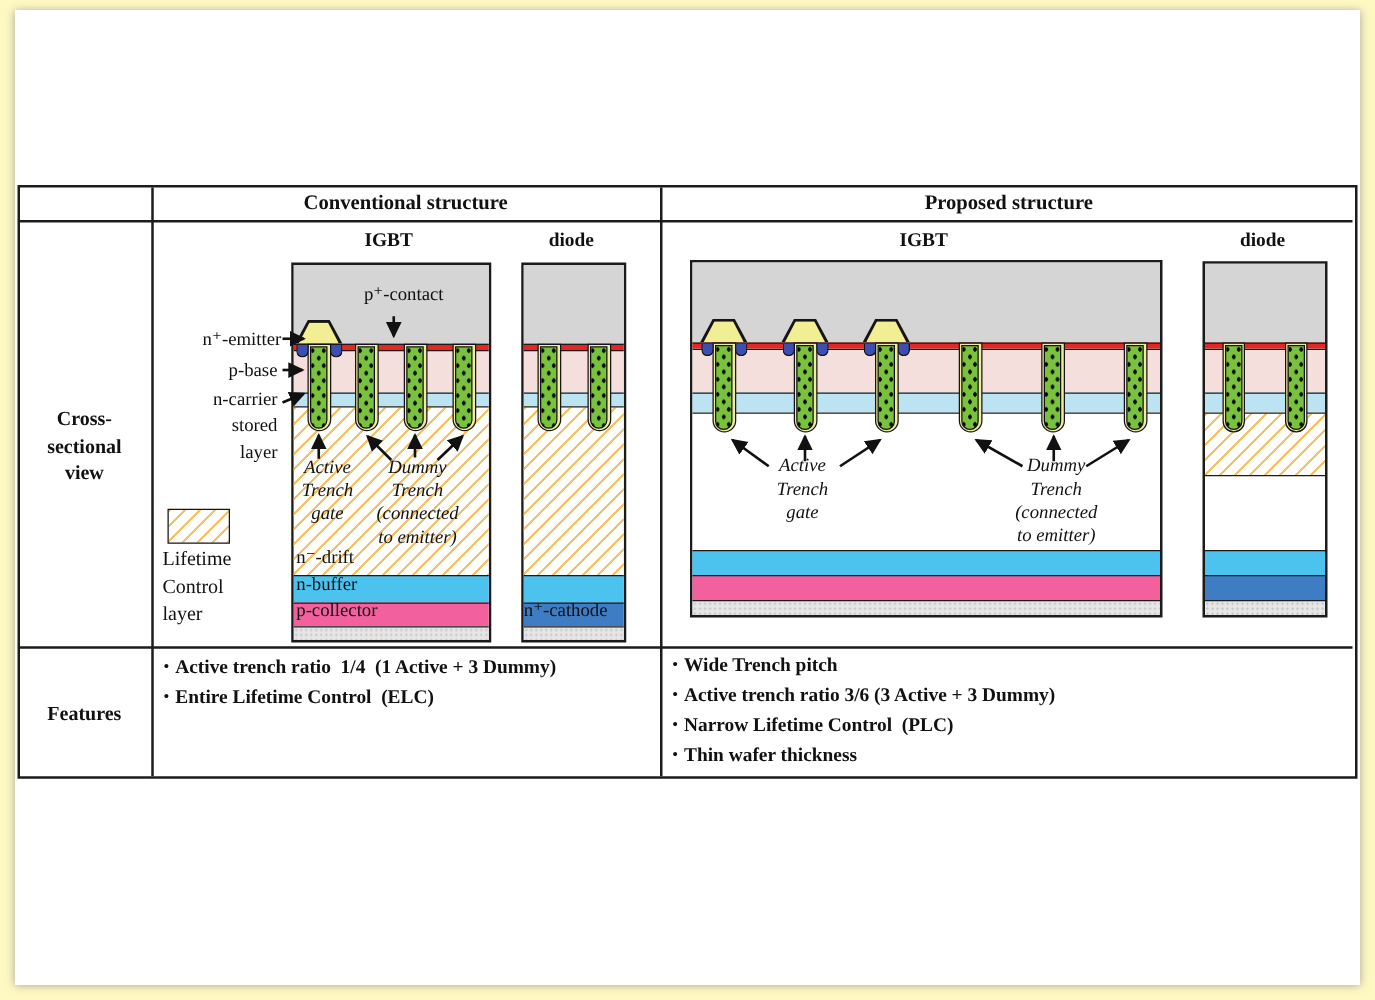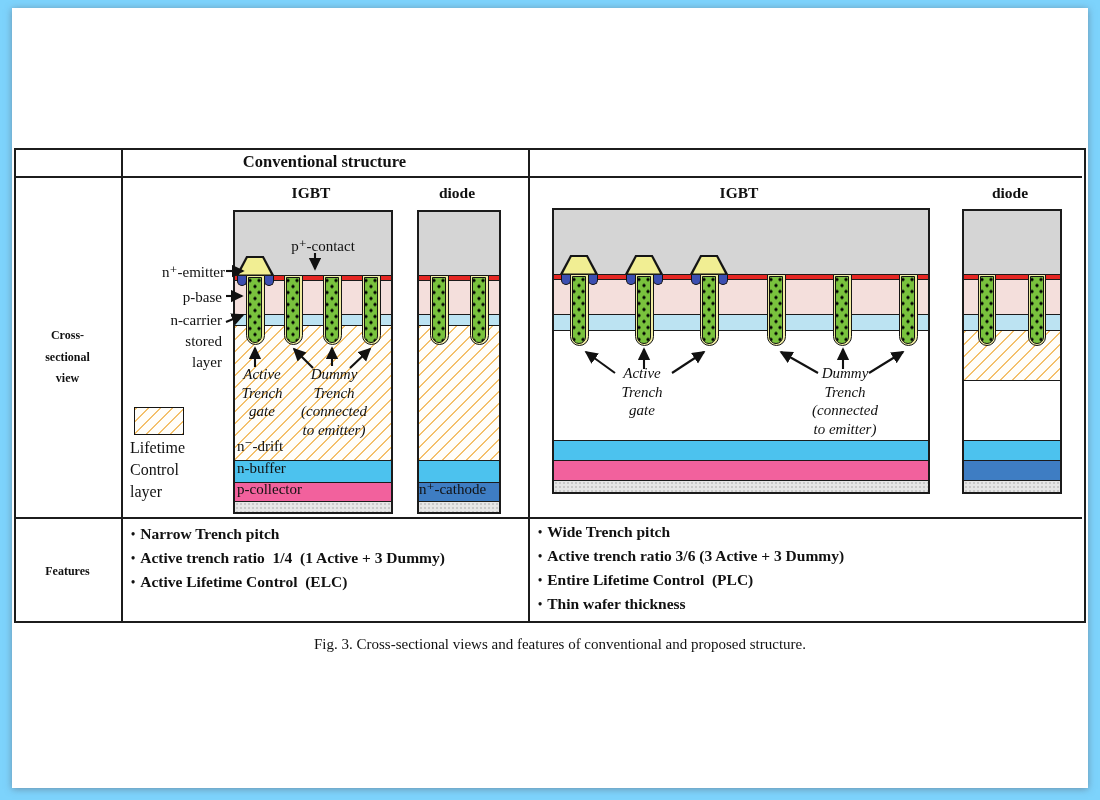--- a/index.html
+++ b/index.html
@@ -1,24 +1,24 @@
 <!DOCTYPE html>
 <html><head>
 <meta charset="utf-8">
 <style>
   html,body{margin:0;padding:0;}
-  .stage{position:relative;width:1100px;height:800px;background:#7dd3fc;overflow:hidden;
+  .stage{position:relative;width:1100px;height:800px;background:#fef9c3;overflow:hidden;
          font-family:"Liberation Serif","DejaVu Serif",serif;color:#111;}
   .page{position:absolute;left:12px;top:8px;width:1076px;height:780px;background:#fff;
         box-shadow:0 1px 7px rgba(90,90,105,.55);}
   .abs{position:absolute;}
   .gridline{position:absolute;background:#1c1c1c;}
   .table-frame{position:absolute;left:14px;top:148px;width:1068px;height:471px;border:2px solid #1c1c1c;}
   .hdr{position:absolute;font-weight:bold;font-size:16.5px;text-align:center;}
-  .rowlbl{position:absolute;font-weight:bold;font-size:12px;line-height:21.5px;text-align:center;white-space:pre-line;}
+  .rowlbl{position:absolute;font-weight:bold;font-size:16px;line-height:21.5px;text-align:center;white-space:pre-line;}
   .devttl{position:absolute;font-weight:bold;font-size:15.5px;text-align:center;}
   .lbl{position:absolute;font-size:15px;line-height:18.5px;white-space:pre-line;}
   .ctr{text-align:center;transform:translateX(-50%);font-style:italic;}
   .rt{text-align:right;}
   .feat-list{position:absolute;font-weight:bold;font-size:15.5px;}
   .feat{white-space:pre-wrap;line-height:23.5px;}
   .feat::before{content:"•";font-size:12px;margin-right:5px;vertical-align:1.5px;}
   .device{position:absolute;border:2px solid #1b1b1b;background:#fff;box-sizing:content-box;}
   .layer{position:relative;box-sizing:border-box;width:100%;}
   .hatch{background-color:#fffefa;
@@ -44,20 +44,21 @@
 <div class="stage">
   <div class="page"></div>
 
   <div class="table-frame"></div>
   <div class="gridline" style="left:121px;top:150px;width:2px;height:471px;"></div>
   <div class="gridline" style="left:528px;top:150px;width:2px;height:471px;"></div>
   <div class="gridline" style="left:16px;top:176px;width:1066px;height:2px;"></div>
   <div class="gridline" style="left:16px;top:517px;width:1066px;height:2px;"></div>
 
   <div class="hdr" style="left:121px;top:152px;width:407px;">Conventional structure</div>
+  <div class="hdr" style="left:528px;top:152px;width:558px;">Proposed structure</div>
 
   <div class="rowlbl" style="left:14px;top:325px;width:107px;">Cross-
 sectional
 view</div>
   <div class="rowlbl" style="left:14px;top:561px;width:107px;">Features</div>
 
   <div class="devttl" style="left:233px;top:184px;width:156px;">IGBT</div>
   <div class="devttl" style="left:417px;top:184px;width:80px;">diode</div>
   <div class="devttl" style="left:552px;top:184px;width:374px;">IGBT</div>
   <div class="devttl" style="left:962px;top:184px;width:96px;">diode</div>
@@ -157,21 +158,21 @@
         <div class="layer stipple" style="height: 12px; border-top: 1.5px solid rgb(27, 27, 27); background-color: rgb(230, 230, 230);"></div>
         <div class="trench" style="left: 14px; top: 63px; width: 18px; height: 72px; background: rgb(239, 236, 162);">
           <div class="trench-core" style="background-color: rgb(121, 194, 61);"></div>
         </div>
         <div class="trench" style="left: 64px; top: 63px; width: 18px; height: 72px; background: rgb(239, 236, 162);">
           <div class="trench-core" style="background-color: rgb(121, 194, 61);"></div>
         </div>
       </div>
     </div>
 
-  <div class="lbl" style="left:268px;top:237px;width:110px;text-align:center;z-index:7;">p⁺-contact</div>
+  <div class="lbl" style="left:268px;top:227px;width:110px;text-align:center;z-index:7;">p⁺-contact</div>
   <div class="lbl rt" style="left:128px;top:263px;width:97px;">n⁺-emitter</div>
   <div class="lbl rt" style="left:128px;top:288px;width:94px;">p-base</div>
   <div class="lbl" style="left:136px;top:310px;width:86px;text-align:right;line-height:21px;">n-carrier
 stored
 layer</div>
   <div class="legend-swatch hatch"></div>
   <div class="lbl" style="left:130px;top:437px;line-height:22px;font-size:16px;">Lifetime
 Control
 layer</div>
   <div class="lbl ctr" style="left:262px;top:365px;">Active
@@ -212,25 +213,23 @@
       <line x1="615" y1="373" x2="586" y2="352" marker-end="url(#ah)"></line>
       <line x1="644" y1="369" x2="644" y2="349" marker-end="url(#ah)"></line>
       <line x1="672" y1="373" x2="704" y2="352" marker-end="url(#ah)"></line>
       <line x1="818" y1="373" x2="781" y2="352" marker-end="url(#ah)"></line>
       <line x1="843" y1="369" x2="843" y2="349" marker-end="url(#ah)"></line>
       <line x1="869" y1="373" x2="903" y2="352" marker-end="url(#ah)"></line>
     </g>
   </svg>
 
   <div class="feat-list" style="left:131px;top:522px;width:392px;">
-      <div class="feat">Narrow Trench pitch</div>
       <div class="feat">Active trench ratio  1/4  (1 Active + 3 Dummy)</div>
-      <div class="feat">Active Lifetime Control  (ELC)</div>
+      <div class="feat">Entire Lifetime Control  (ELC)</div>
     </div>
   <div class="feat-list" style="left:538px;top:520px;width:544px;">
       <div class="feat">Wide Trench pitch</div>
       <div class="feat">Active trench ratio 3/6 (3 Active + 3 Dummy)</div>
-      <div class="feat">Entire Lifetime Control  (PLC)</div>
+      <div class="feat">Narrow Lifetime Control  (PLC)</div>
       <div class="feat">Thin wafer thickness</div>
     </div>
 
-  <div class="caption">Fig. 3. Cross-sectional views and features of conventional and proposed structure.</div>
 </div>
 
 </body></html>

